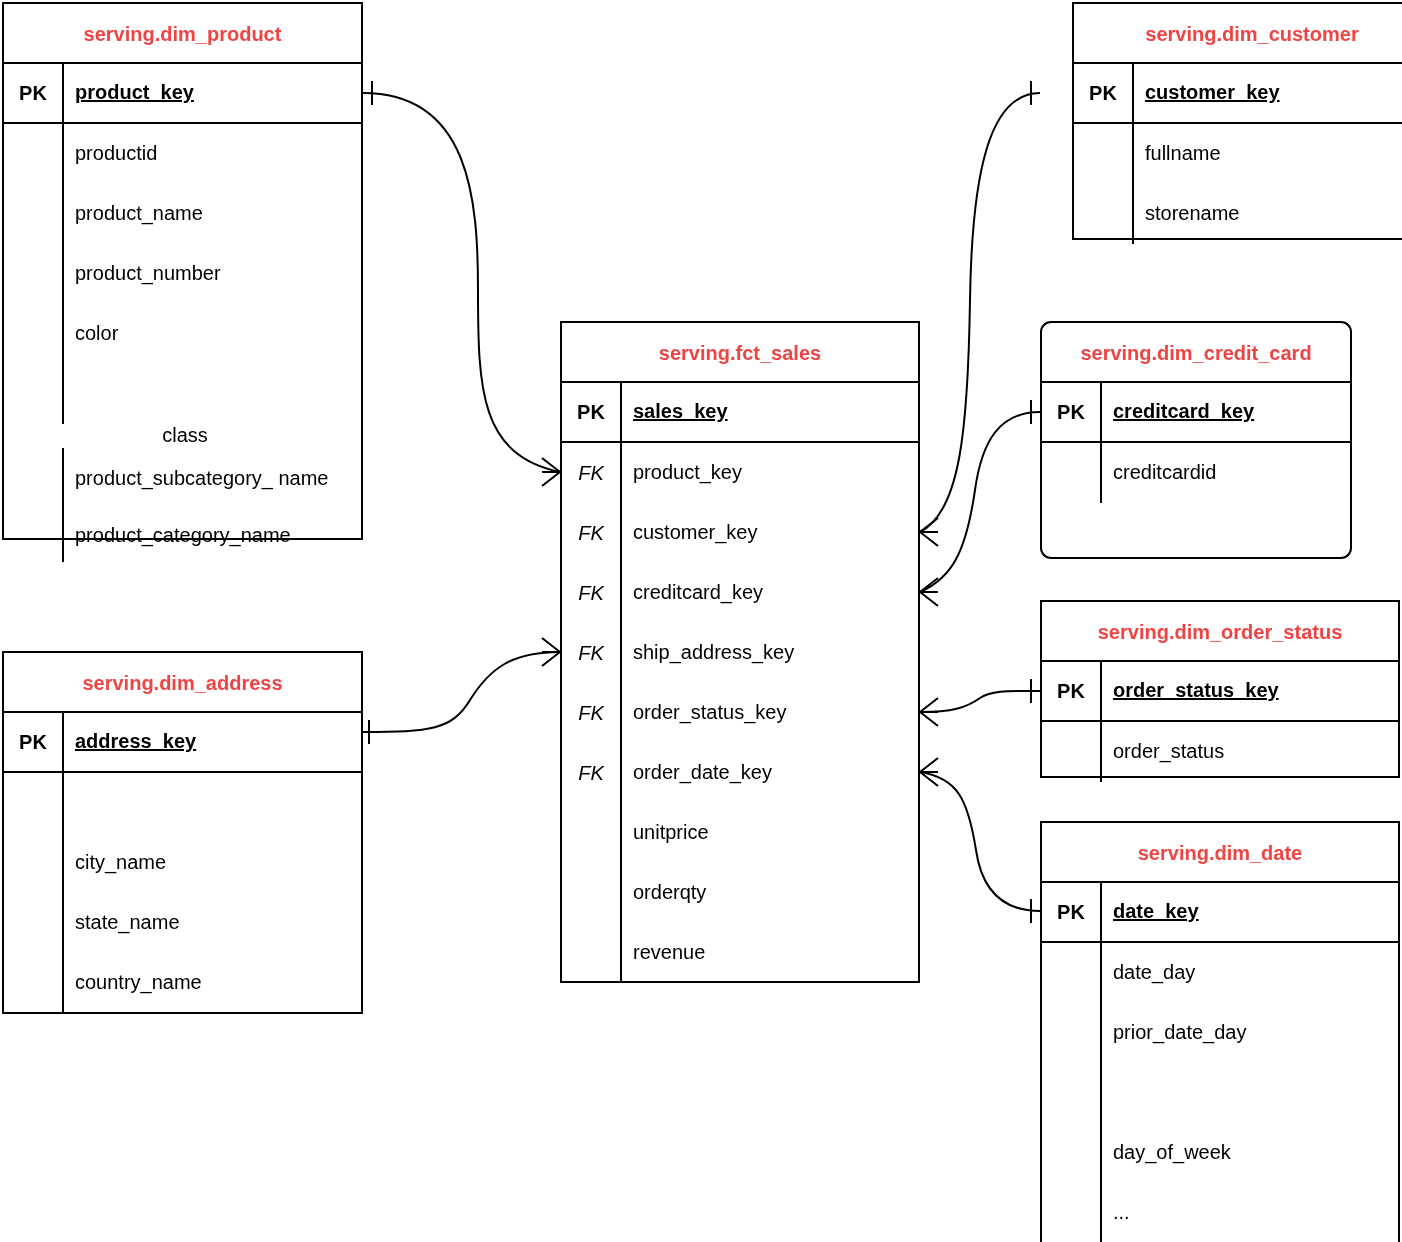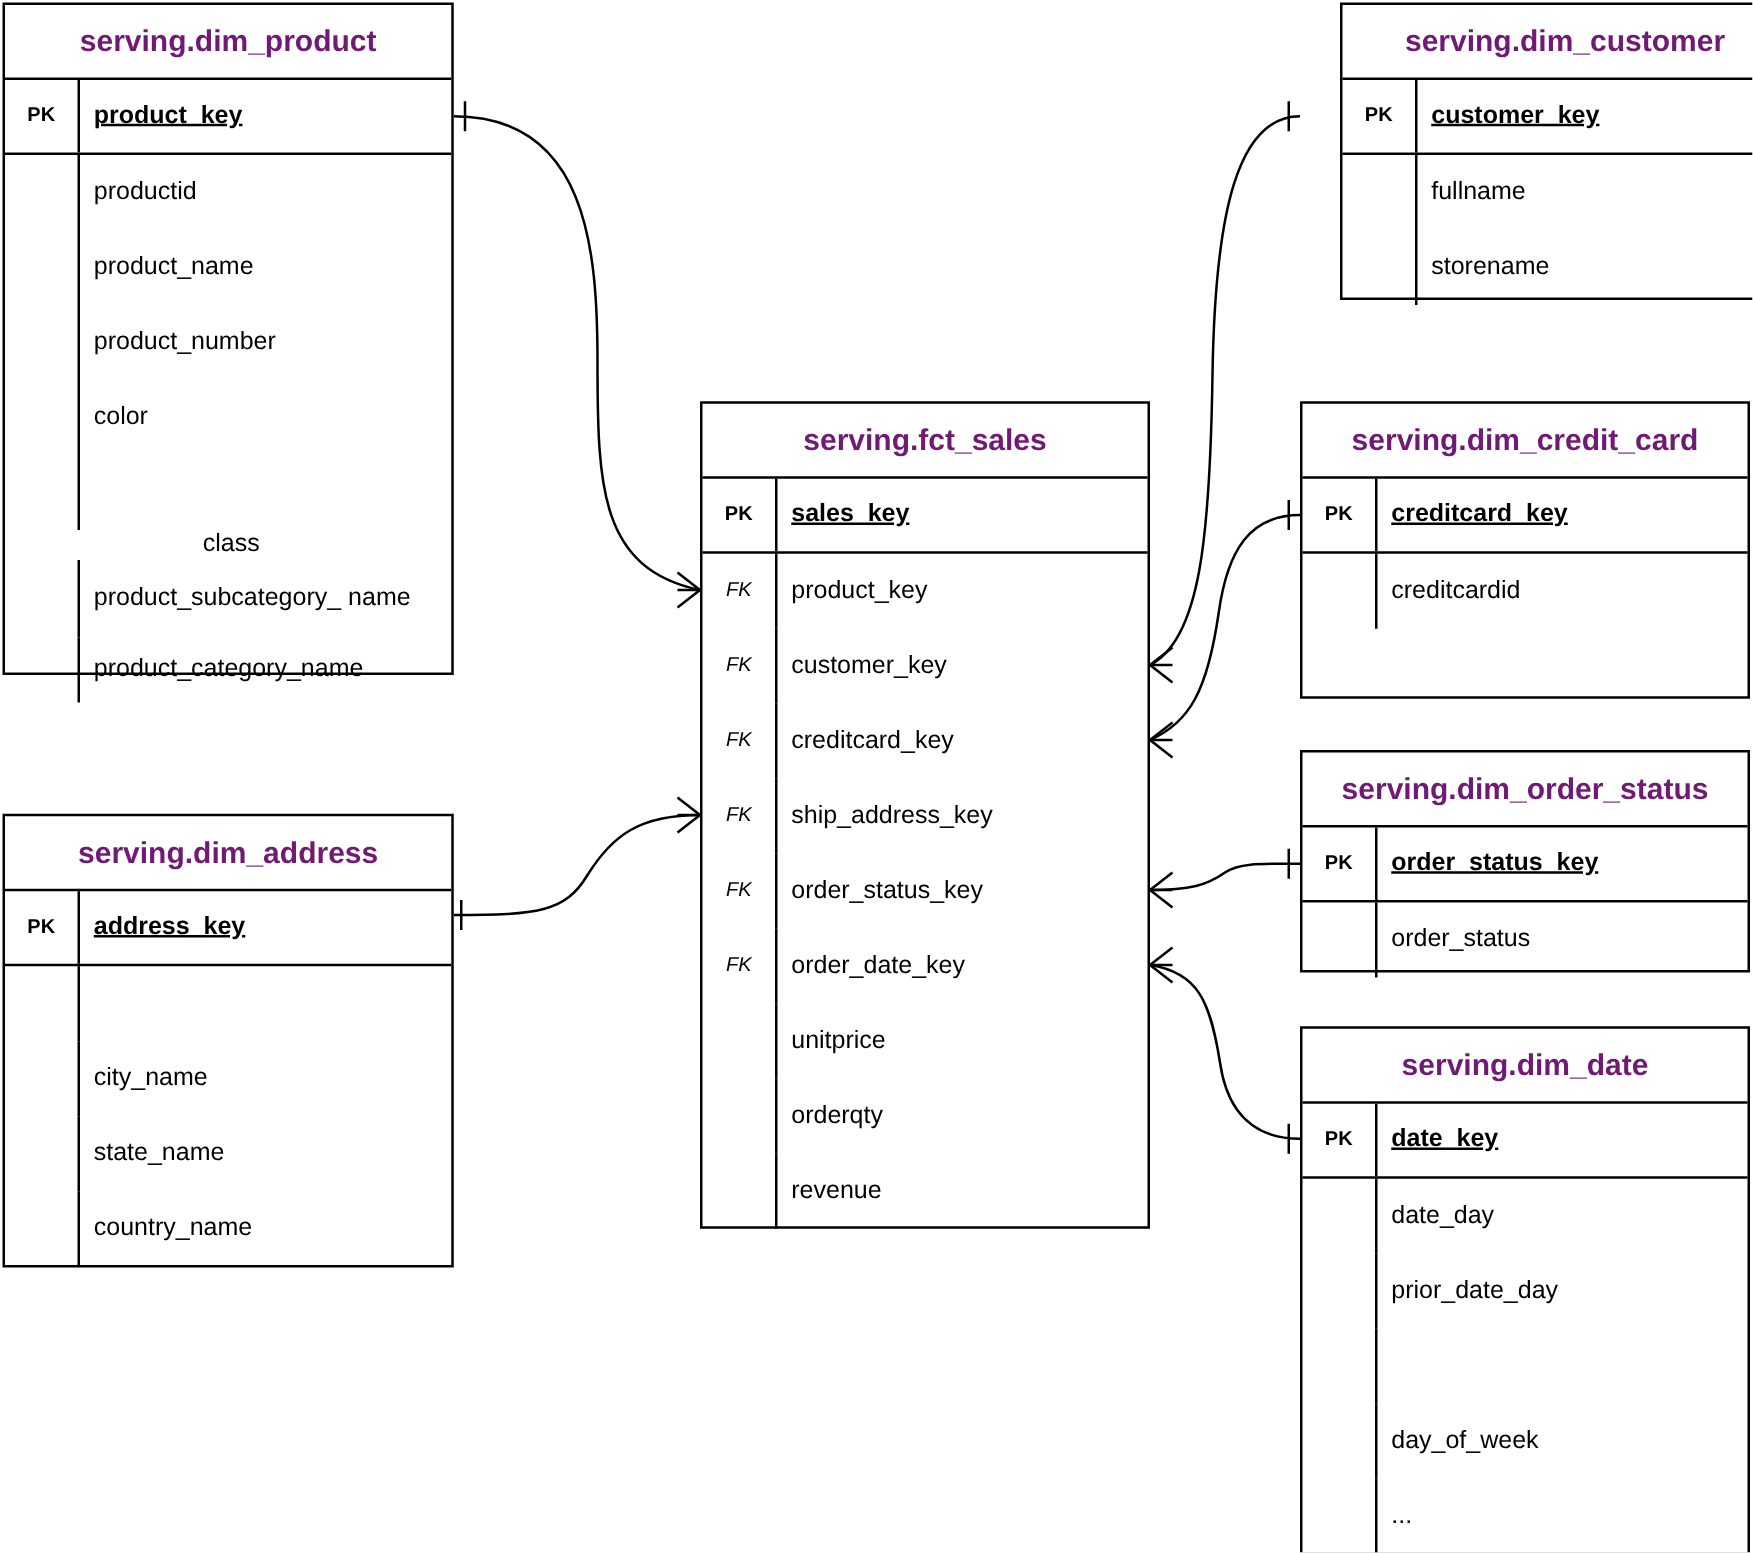--- a/index.html
+++ b/index.html
@@ -23,22 +23,22 @@
     border: 2px solid #000000;
     background: #ffffff;
     z-index: 2;
   }
   .ent-title {
     box-sizing: border-box;
     height: 60px;
     line-height: 60px;
     text-align: center;
     font-weight: bold;
-    font-size: 24px;
-    color: #701a75;
+    font-size: 20px;
+    color: #ef4444;
     border-bottom: 2px solid #000000;
     white-space: nowrap;
     overflow: hidden;
   }
   .rowgrid {
     display: block;
   }
   .erow {
     display: flex;
     box-sizing: border-box;
@@ -49,21 +49,21 @@
     border-bottom: 2px solid #000000;
   }
   .keycell {
     box-sizing: border-box;
     width: 60px;
     flex: 0 0 60px;
     align-self: stretch;
     display: flex;
     align-items: center;
     justify-content: center;
-    font-size: 16px;
+    font-size: 20px;
     color: #000000;
     border-right: 2px solid #000000;
   }
   .keycell.pk { font-weight: bold; }
   .keycell.fk { font-weight: normal; font-style: italic; }
   .namecell {
     box-sizing: border-box;
     flex: 1 1 auto;
     padding-left: 11px;
     padding-right: 6px;
@@ -289,21 +289,21 @@
           <div class="namecell">fullname</div>
         </div>
         <div class="erow">
           <div class="keycell"></div>
           <div class="namecell">storename</div>
         </div>
       </div>
     </div>
   </div>
 
-  <div class="entity" style="left:1040px; top:321px; width:360px; height:238px;">
+  <div class="entity" style="left:1040px; top:321px; width:312px; height:238px;border-radius:11px;">
     <div class="ent-title">serving.dim_credit_card</div>
     <div class="rowgrid">
       <div class="erow pkrow">
         <div class="keycell pk">PK</div>
         <div class="namecell keyname">creditcard_key</div>
       </div>
       <div class="attrbody">
         <div class="erow">
           <div class="keycell"></div>
           <div class="namecell">creditcardid</div>

